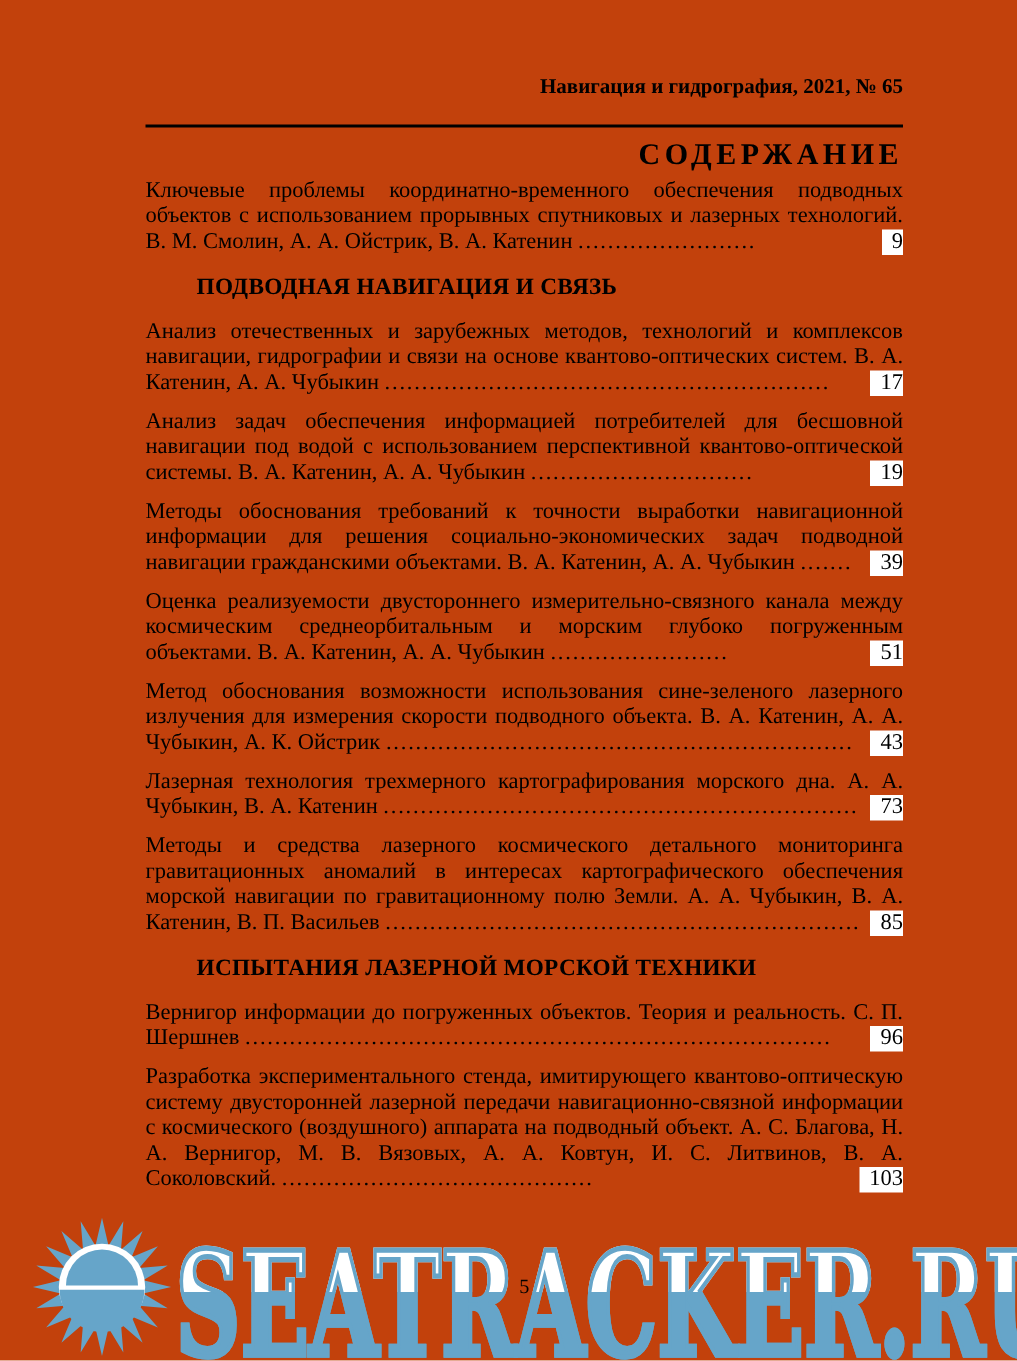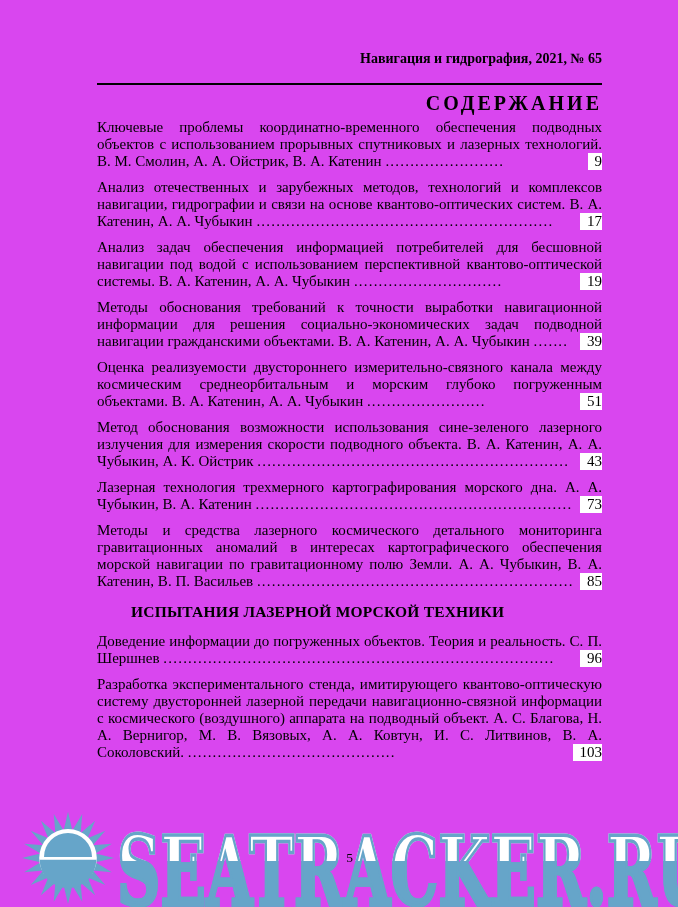--- a/index.html
+++ b/index.html
@@ -1,19 +1,19 @@
 <!DOCTYPE html>
 <html lang="ru"><head>
 <meta charset="utf-8">
 <style>
   html,body{margin:0;padding:0;background:#ffffff;}
   body{width:678px;height:907px;}
   .page{
     position:relative;width:678px;height:907px;overflow:hidden;
-    background:#d946ef;color:#000;
+    background:#c2410c;color:#000;
     font-family:"Liberation Serif", serif;
     box-sizing:border-box;
     padding:50px 76px 12px 97px;
   }
   .journal-header{
     text-align:right;font-weight:bold;font-size:14px;line-height:17px;
     white-space:nowrap;
   }
   .rule{height:2px;background:#000;margin-top:16px;}
   .toc-title{
@@ -61,29 +61,30 @@
 </head>
 <body>
 
 <div class="page">
   <div class="journal-header">Навигация и гидрография, 2021, № 65</div>
   <div class="rule"></div>
   <div class="toc-title">СОДЕРЖАНИЕ</div>
 
   <div id="toc">
       <p class="toc-entry"><span class="entry-title">Ключевые проблемы координатно-временного обеспечения подводных объектов с использованием прорывных спутниковых и лазерных технологий.</span> <span class="entry-authors">В. М. Смолин, А. А. Ойстрик, В. А. Катенин</span> <span class="leader">........................</span><span class="pg">9</span></p>
+      <div class="section-heading">ПОДВОДНАЯ НАВИГАЦИЯ И СВЯЗЬ</div>
       <p class="toc-entry"><span class="entry-title">Анализ отечественных и зарубежных методов, технологий и комплексов навигации, гидрографии и связи на основе квантово-оптических систем.</span> <span class="entry-authors">В. А. Катенин, А. А. Чубыкин</span> <span class="leader">............................................................</span><span class="pg">17</span></p>
       <p class="toc-entry"><span class="entry-title">Анализ задач обеспечения информацией потребителей для бесшовной навигации под водой с использованием перспективной квантово-оптической системы.</span> <span class="entry-authors">В. А. Катенин, А. А. Чубыкин</span> <span class="leader">..............................</span><span class="pg">19</span></p>
       <p class="toc-entry"><span class="entry-title">Методы обоснования требований к точности выработки навигационной информации для решения социально-экономических задач подводной навигации гражданскими объектами.</span> <span class="entry-authors">В. А. Катенин, А. А. Чубыкин</span> <span class="leader">.......</span><span class="pg">39</span></p>
       <p class="toc-entry"><span class="entry-title">Оценка реализуемости двустороннего измерительно-связного канала между космическим среднеорбитальным и морским глубоко погруженным объектами.</span> <span class="entry-authors">В. А. Катенин, А. А. Чубыкин</span> <span class="leader">........................</span><span class="pg">51</span></p>
       <p class="toc-entry"><span class="entry-title">Метод обоснования возможности использования сине-зеленого лазерного излучения для измерения скорости подводного объекта.</span> <span class="entry-authors">В. А. Катенин, А. А. Чубыкин, А. К. Ойстрик</span> <span class="leader">...............................................................</span><span class="pg">43</span></p>
       <p class="toc-entry"><span class="entry-title">Лазерная технология трехмерного картографирования морского дна.</span> <span class="entry-authors">А. А. Чубыкин, В. А. Катенин</span> <span class="leader">................................................................</span><span class="pg">73</span></p>
       <p class="toc-entry"><span class="entry-title">Методы и средства лазерного космического детального мониторинга гравитационных аномалий в интересах картографического обеспечения морской навигации по гравитационному полю Земли.</span> <span class="entry-authors">А. А. Чубыкин, В. А. Катенин, В. П. Васильев</span> <span class="leader">................................................................</span><span class="pg">85</span></p>
       <div class="section-heading">ИСПЫТАНИЯ ЛАЗЕРНОЙ МОРСКОЙ ТЕХНИКИ</div>
-      <p class="toc-entry"><span class="entry-title">Доведение информации до погруженных объектов. Теория и реальность.</span> <span class="entry-authors">С. П. Шершнев</span> <span class="leader">...............................................................................</span><span class="pg">96</span></p>
+      <p class="toc-entry"><span class="entry-title">Вернигор информации до погруженных объектов. Теория и реальность.</span> <span class="entry-authors">С. П. Шершнев</span> <span class="leader">...............................................................................</span><span class="pg">96</span></p>
       <p class="toc-entry"><span class="entry-title">Разработка экспериментального стенда, имитирующего квантово-оптическую систему двусторонней лазерной передачи навигационно-связной информации с космического (воздушного) аппарата на подводный объект.</span> <span class="entry-authors">А. С. Благова, Н. А. Вернигор, М. В. Вязовых, А. А. Ковтун, И. С. Литвинов, В. А. Соколовский.</span> <span class="leader">..........................................</span><span class="pg">103</span></p>
     </div>
 
   <div class="pageno">5</div>
 
   <div class="watermark">
     <svg class="sun" viewBox="0 0 100 100" xmlns="http://www.w3.org/2000/svg">
       <polygon id="sun-rays" fill="#66a5c9" points="50.00,4.00 54.54,23.36 64.83,6.35 63.17,26.16 78.21,13.17 70.51,31.49 88.83,23.79 75.84,38.83 95.65,37.17 78.64,47.46 98.00,52.00 78.64,56.54 95.65,66.83 75.84,65.17 88.83,80.21 70.51,72.51 78.21,90.83 63.17,77.84 64.83,97.65 54.54,80.64 50.00,100.00 45.46,80.64 35.17,97.65 36.83,77.84 21.79,90.83 29.49,72.51 11.17,80.21 24.16,65.17 4.35,66.83 21.36,56.54 2.00,52.00 21.36,47.46 4.35,37.17 24.16,38.83 11.17,23.79 29.49,31.49 21.79,13.17 36.83,26.16 35.17,6.35 45.46,23.36"></polygon>
       <circle cx="50" cy="52" r="30" fill="#ffffff"></circle>
       <path d="M20.5 54 H79.5 A29.5 29.5 0 0 1 20.5 54 Z" fill="#66a5c9"></path>

